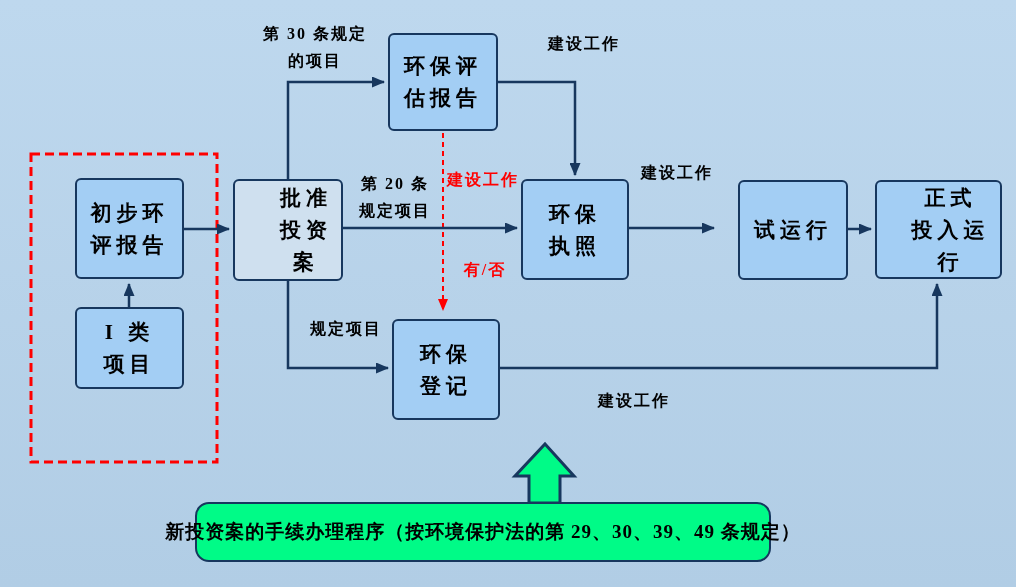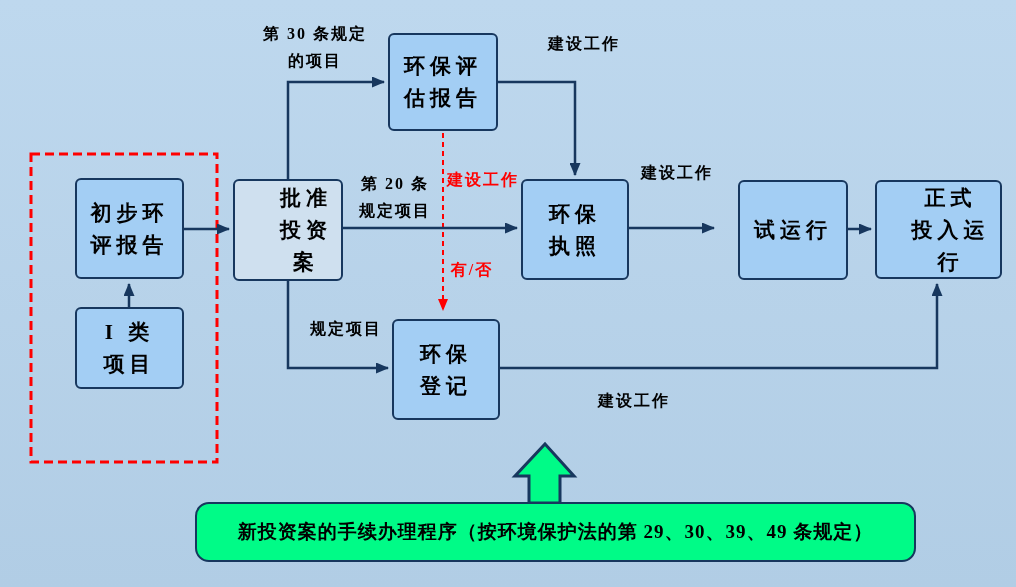--- a/index.html
+++ b/index.html
@@ -27,42 +27,42 @@
   }
   .node.pale{background:var(--box-fill-light);padding-left:36px;}
   .lbl{
     position:absolute;z-index:3;
     font-weight:bold;font-size:16px;line-height:27px;letter-spacing:2px;
     text-align:center;white-space:nowrap;
   }
   .lbl.red{color:var(--red);}
   .banner{
     position:absolute;z-index:2;
-    left:195px;top:502px;width:721px;height:60px;
+    left:195px;top:502px;width:576px;height:60px;
     background:var(--green);
     border:2.5px solid var(--navy);
     border-radius:14px;
     display:flex;align-items:center;justify-content:center;
     font-weight:bold;font-size:19px;letter-spacing:1px;white-space:nowrap;
   }
   
   .n-prelim  {left:75px; top:178px;width:109px;height:101px;}
   .n-class1  {left:75px; top:307px;width:109px;height:82px;}
   .n-approve {left:233px;top:179px;width:110px;height:102px;}
   .n-assess  {left:388px;top:33px; width:110px;height:98px;}
   .n-license {left:521px;top:179px;width:108px;height:101px;}
   .n-trial   {left:718px;top:180px;width:110px;height:100px;margin-left:20px;}
   .n-official{left:875px;top:180px;width:127px;height:99px;padding-left:24px;}
   .n-register{left:392px;top:319px;width:108px;height:101px;}
   
   .l-art30   {left:252px;top:20px; width:126px;}
   .l-ctop    {left:538px;top:30px; width:92px;}
   .l-art39   {left:348px;top:170px;width:94px;}
   .l-cred    {left:441px;top:166px;width:84px;}
-  .l-yesno   {left:445px;top:256px;width:54px;}
+  .l-yesno   {left:458px;top:256px;width:54px;}
   .l-art49   {left:298px;top:315px;width:96px;}
   .l-cmid    {left:631px;top:159px;width:92px;}
   .l-cbot    {left:588px;top:387px;width:92px;}
 </style>
 </head>
 <body>
 
 <svg id="wires" width="1016" height="587" viewBox="0 0 1016 587" xmlns="http://www.w3.org/2000/svg">
   <defs>
     <marker id="ah-n" markerUnits="userSpaceOnUse" markerWidth="13" markerHeight="11" refX="12" refY="5.5" orient="auto">

